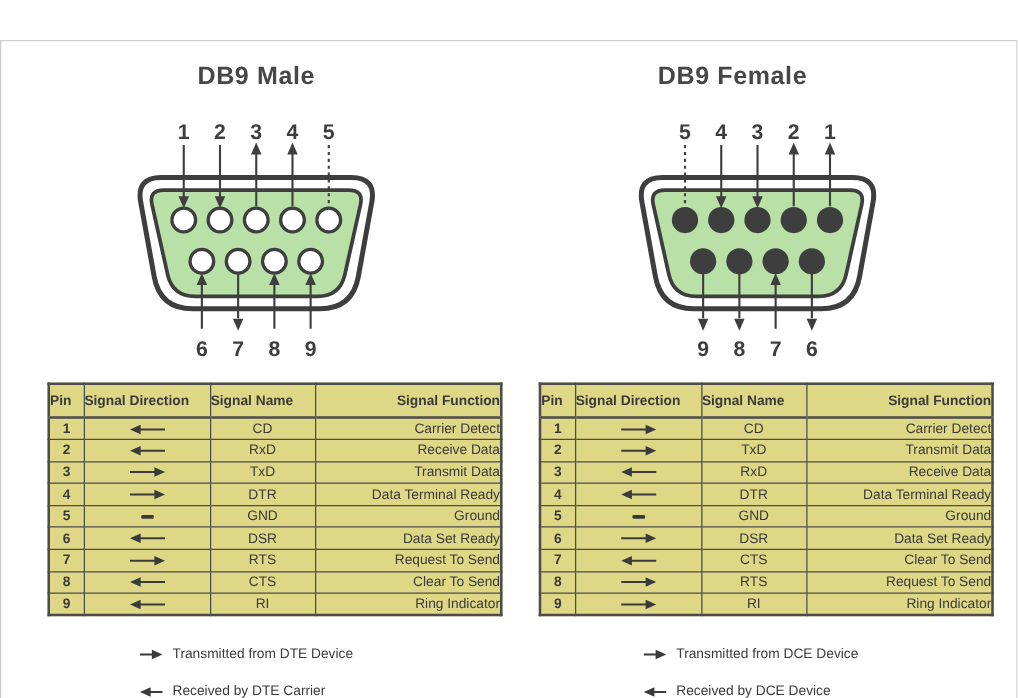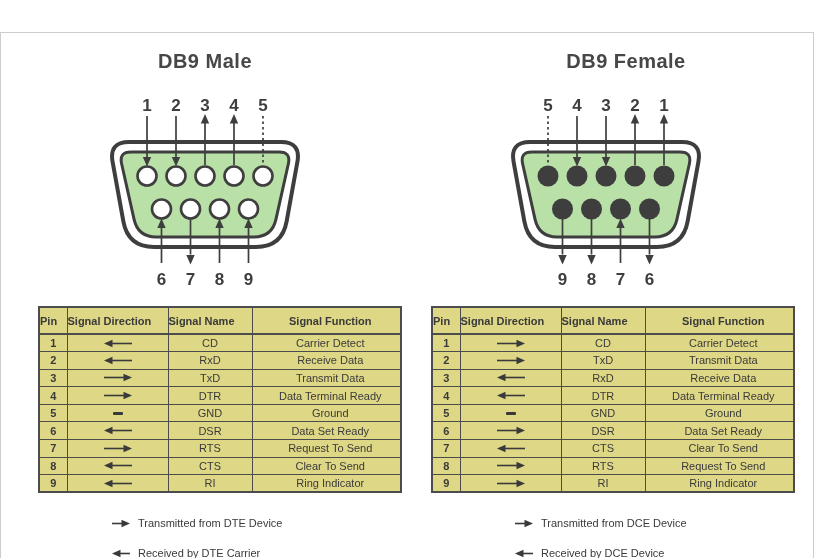--- a/index.html
+++ b/index.html
@@ -7,40 +7,40 @@
   .page{
     position:relative;width:814px;height:558px;background:#ffffff;
     border:1px solid var(--pageborder,#cdcdcd);
     font-family:"Liberation Sans", sans-serif;overflow:hidden;margin-top:32px;
   }
   .conn-title{
     position:absolute;top:17px;width:230px;text-align:center;
     font-size:20px;font-weight:bold;color:#474747;letter-spacing:.5px;
   }
   .title-male{left:89px;}
-  .title-female{left:510px;}
+  .title-female{left:470px;}
   .conn-svg{position:absolute;top:53px;width:230px;height:214px;}
   .svg-male{left:89px;}
   .svg-female{left:490px;}
   .pin-table{
     position:absolute;top:273px;border-collapse:collapse;table-layout:fixed;
     background:var(--khaki,#ded786);font-size:11px;color:#3a3a3a;
     border:2px solid var(--tborder,#4c4c4c);
   }
   .table-male{left:37px;}
   .table-female{left:430px;}
   .pin-table th{
     border:1px solid var(--tborder,#4c4c4c);border-bottom:2px solid var(--tborder,#4c4c4c);
     height:27px;font-size:11px;font-weight:bold;text-align:left;padding:0;
   }
   .pin-table td{
     border:1px solid var(--tborder,#4c4c4c);border-top:1.5px solid var(--tborder,#4c4c4c);
     height:17.6px;text-align:center;padding:0;vertical-align:middle;
   }
-  .pin-table th.h-func, .pin-table td.c-func{text-align:center;padding-left:8px;}
+  .pin-table th.h-func, .pin-table td.c-func{text-align:right;padding-left:8px;}
   .pin-table td.c-pin{font-weight:bold;}
   .pin-table td.c-dir svg{display:block;margin:0 auto;}
   .legend{
     position:absolute;top:483px;display:flex;flex-direction:column;gap:16px;
     font-size:11px;color:#3a3a3a;
   }
   .legend-male{left:110px;}
   .legend-female{left:513px;}
   .legend-row{display:flex;align-items:center;gap:7px;height:14px;}
   .brand{

